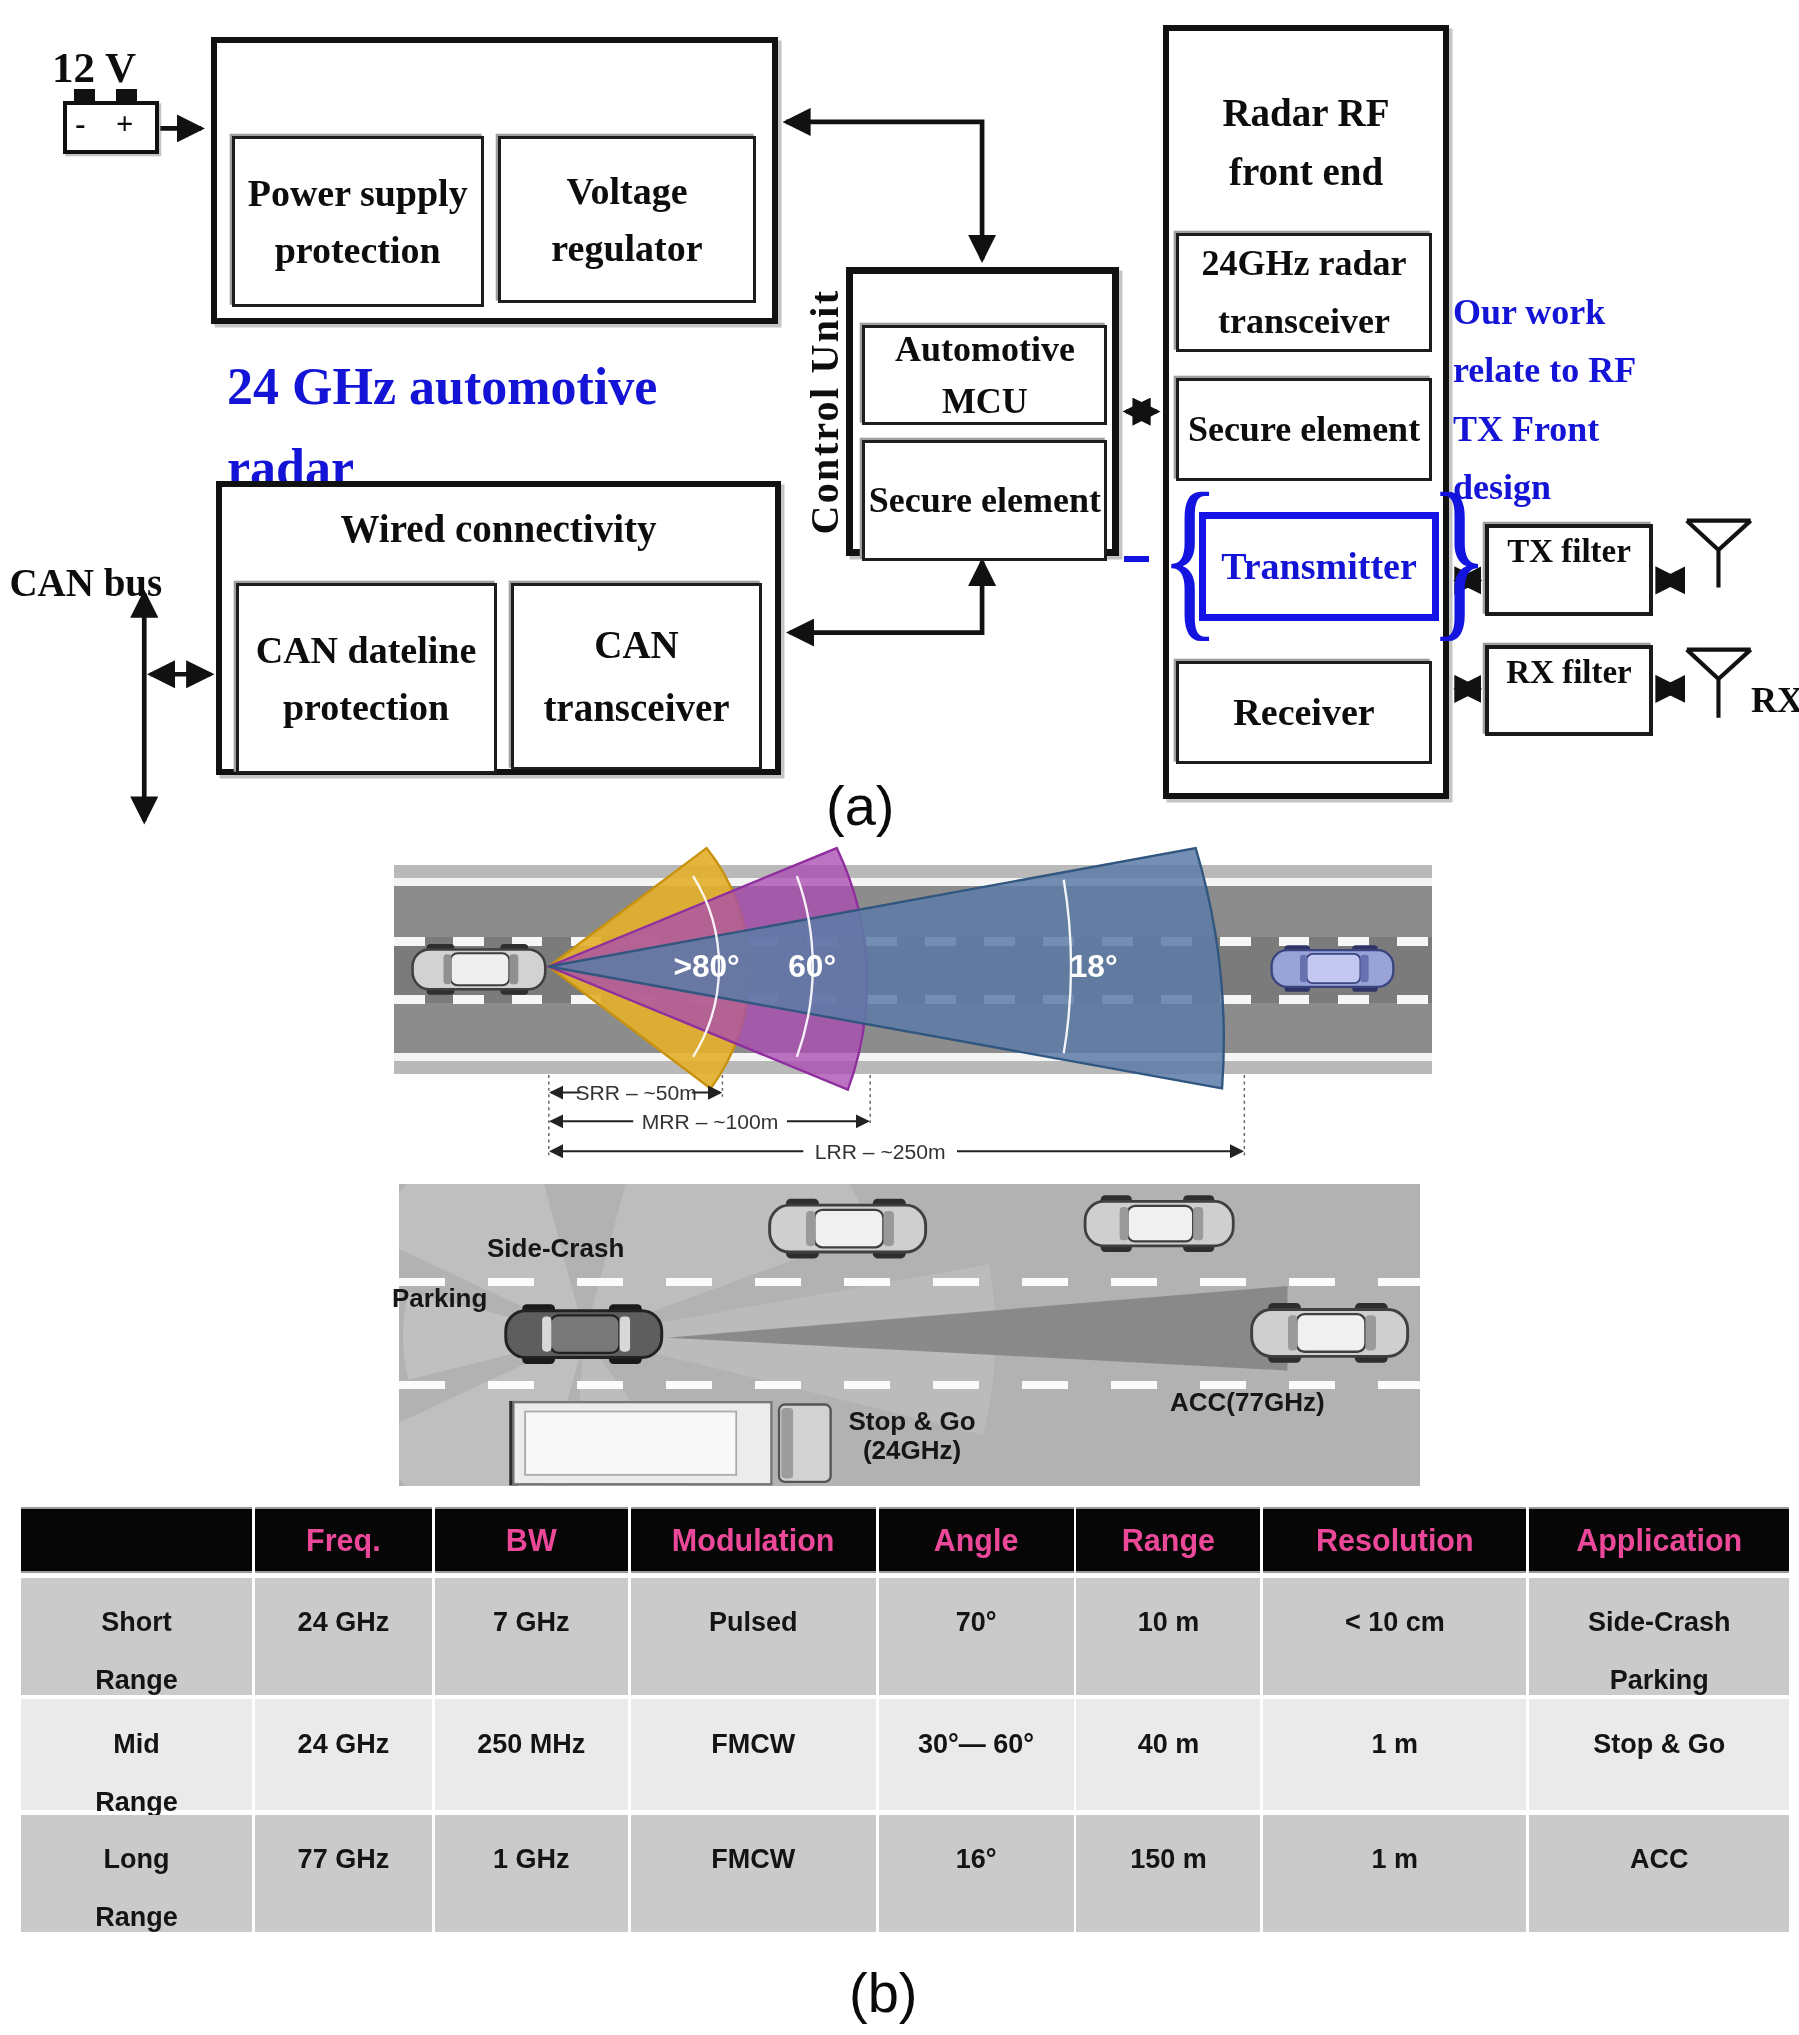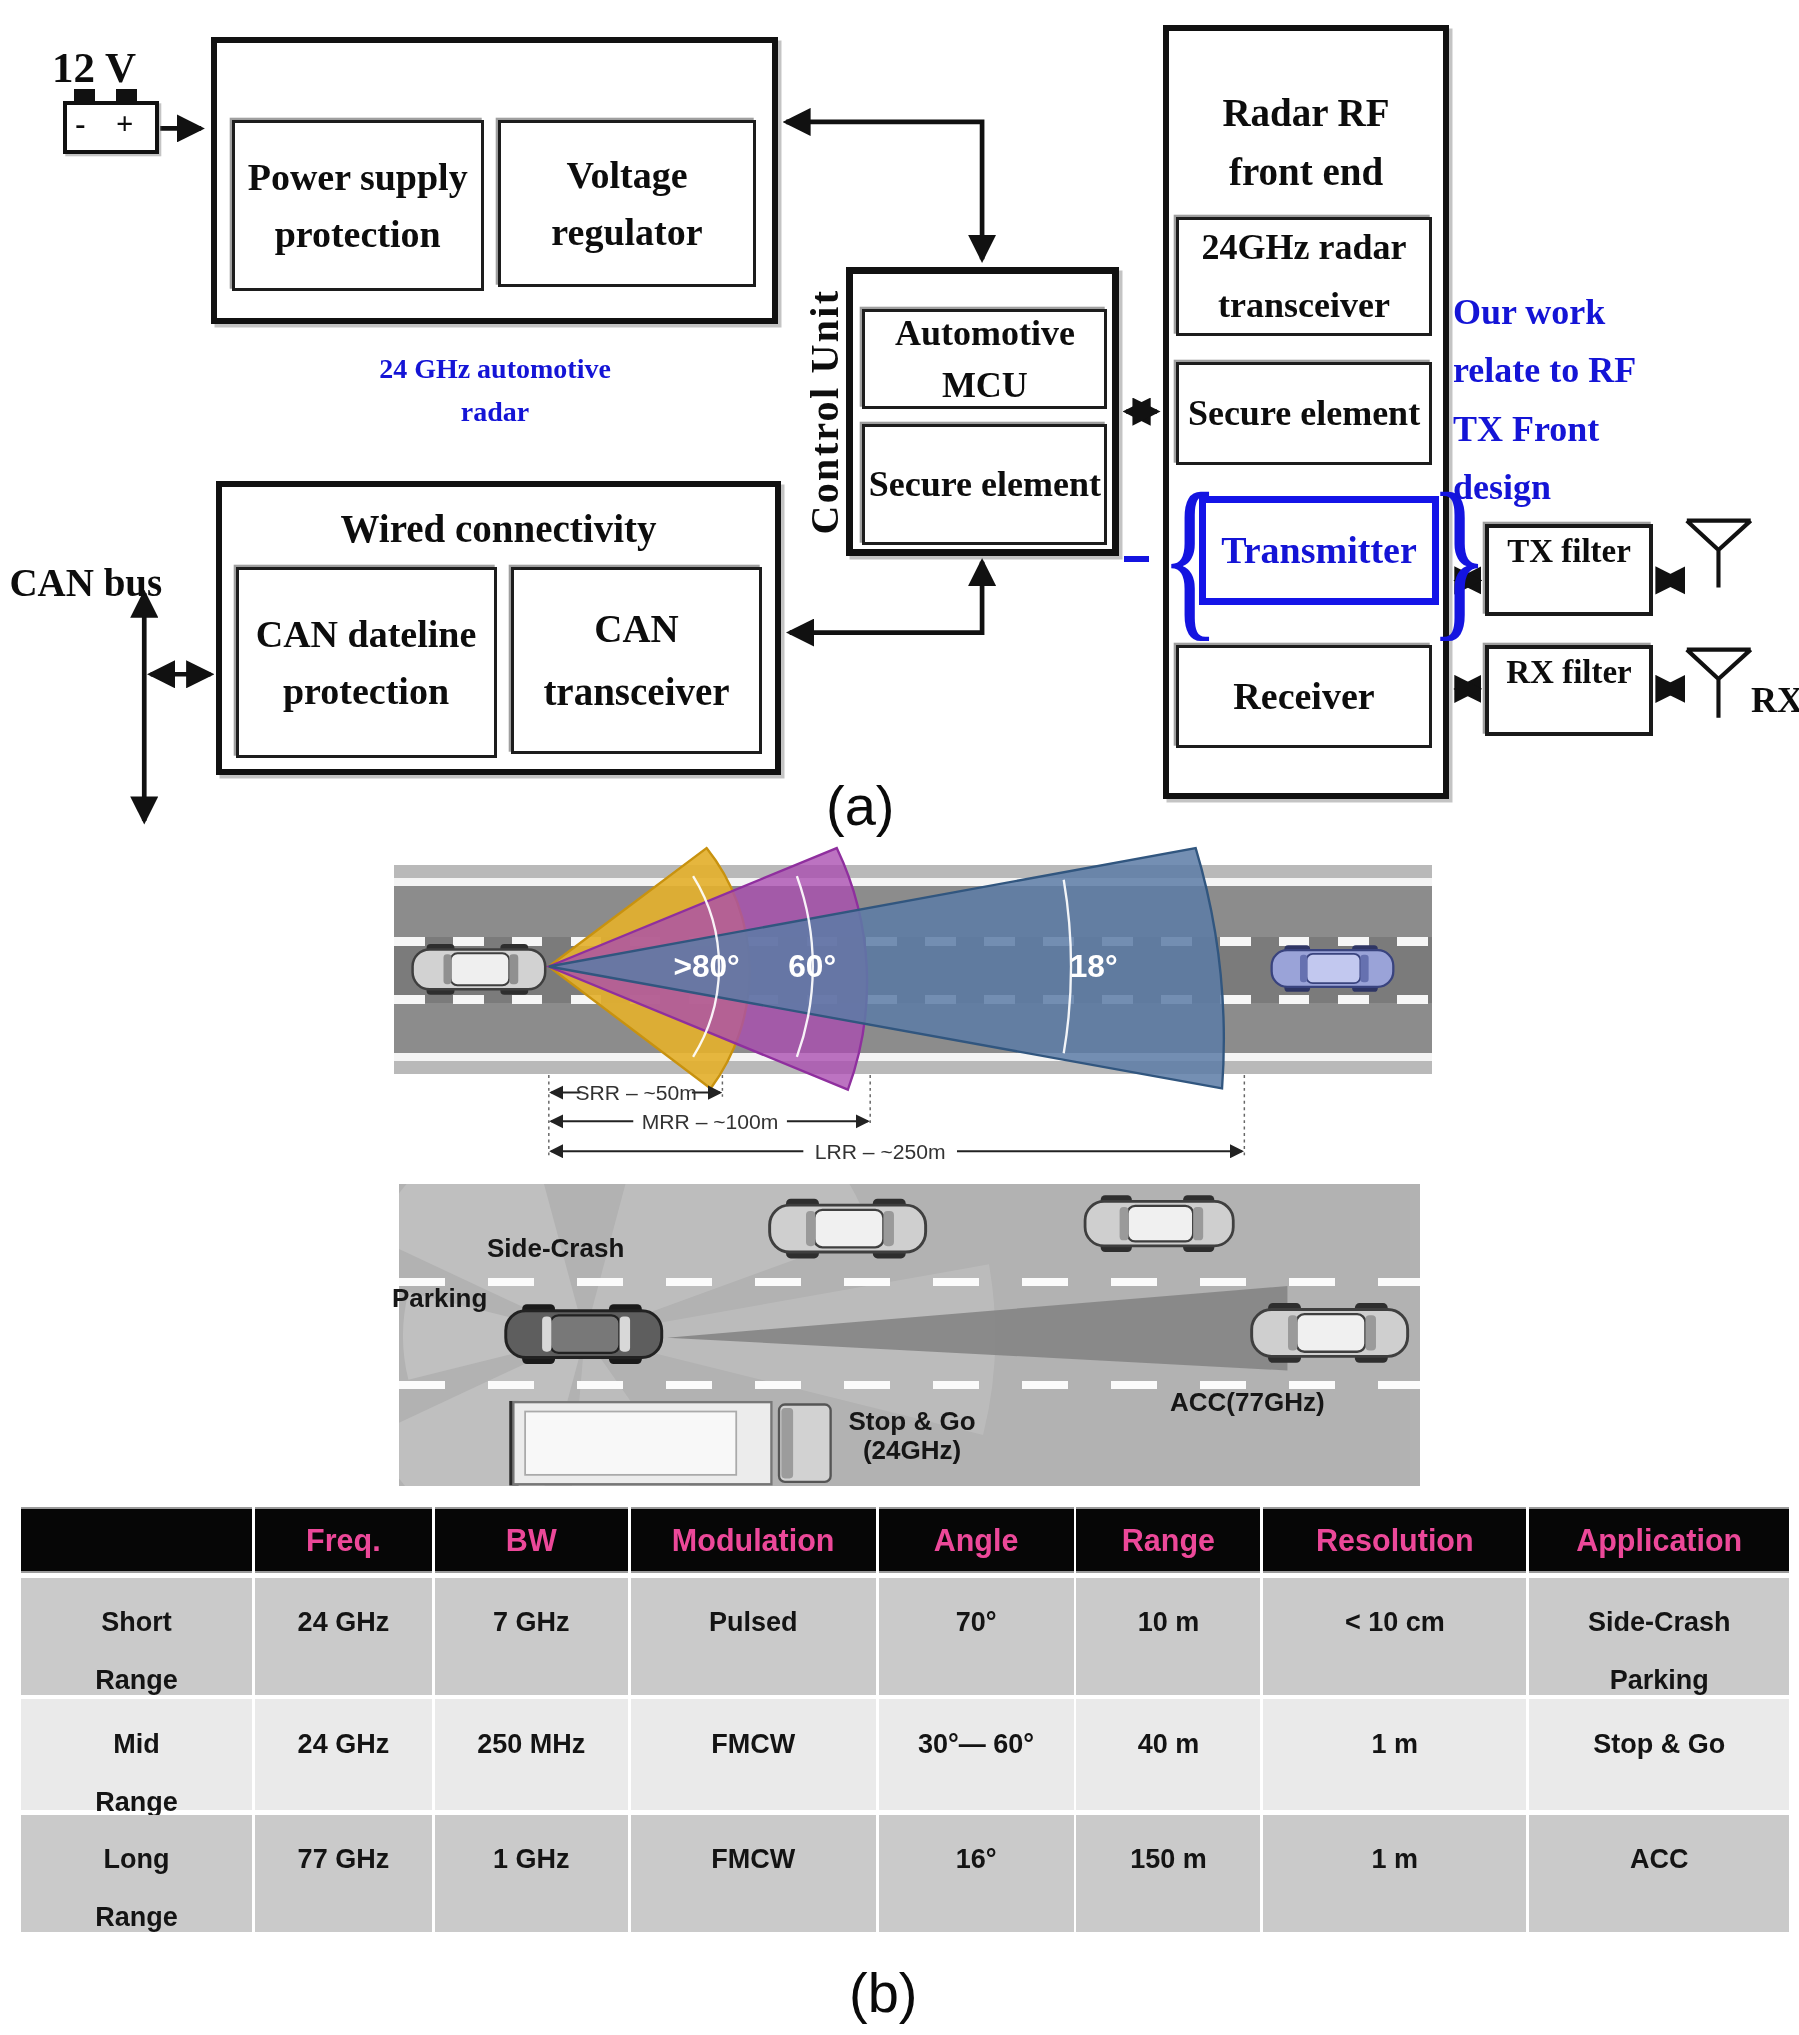--- a/index.html
+++ b/index.html
@@ -3,21 +3,21 @@
 <meta charset="utf-8">
 <style>
   html,body{margin:0;padding:0;background:#fff;}
   #page{position:relative;width:1800px;height:2035px;background:#fff;overflow:hidden;
         font-family:"Liberation Serif",serif;color:#0d0d0d;}
   .abs{position:absolute;}
   
   .blk{position:absolute;background:#fff;border:6.5px solid #111;box-shadow:3.5px 3.5px 0 rgba(125,125,125,.45);}
   .inner{position:absolute;background:#fff;border:3.5px solid #1d1d1d;box-shadow:-2.3px -2.3px 0 #9f9f9f;
          display:flex;align-items:center;justify-content:center;text-align:center;
-         font-weight:700;font-size:38px;line-height:1.5;}
+         font-weight:700;font-size:38px;line-height:1.5;margin-top:16px;}
   .blk-title{position:absolute;width:100%;text-align:center;font-weight:700;font-size:39px;}
   .blue{color:#1414d6;}
   .vertical{transform:rotate(-90deg);transform-origin:center;}
   .filter-box{position:absolute;background:#fff;border:4.7px solid #1a1a1a;box-shadow:-2.3px -2.3px 0 #9f9f9f;
          display:flex;align-items:flex-start;justify-content:center;text-align:center;
          font-weight:700;font-size:33px;line-height:1.4;}
   .antlabel{position:absolute;font-weight:700;font-size:36px;}
   .brace{position:absolute;color:#1414e0;font-size:176px;font-weight:400;line-height:1;
          transform:scaleX(.72) scaleY(1.02);transform-origin:center;font-family:"Liberation Serif",serif;}
   .bluedash{position:absolute;height:5.9px;background:#1414e0;}
@@ -88,21 +88,21 @@
 
   <div class="blk" style="left:211px;top:37px;width:555px;height:275px;">
     <div class="inner" style="left:14.7px;top:77px;width:246px;height:165px;">
       <span>Power supply protection</span>
     </div>
     <div class="inner" style="left:281px;top:77px;width:252px;height:161px;">
       <span>Voltage regulator</span>
     </div>
   </div>
 
-  <div class="abs blue" style="left:237px;top:347px;width:516px;text-align:center;font-weight:700;font-size:28px;line-height:1.55;">
+  <div class="abs blue" style="left:227px;top:347px;width:516px;font-weight:700;font-size:52px;line-height:1.55;">
     <span style="display:block;">24 GHz automotive</span>
     <span style="display:block;">radar</span>
   </div>
 
   <div class="blk" style="left:216px;top:481px;width:553px;height:282px;">
     <div class="blk-title" style="top:19px;">Wired connectivity</div>
     <div class="inner" style="left:13.5px;top:80px;width:255px;height:185px;">
       <span>CAN dateline protection</span>
     </div>
     <div class="inner" style="left:289px;top:80px;width:245px;height:181px;font-size:39px;line-height:1.6;">

